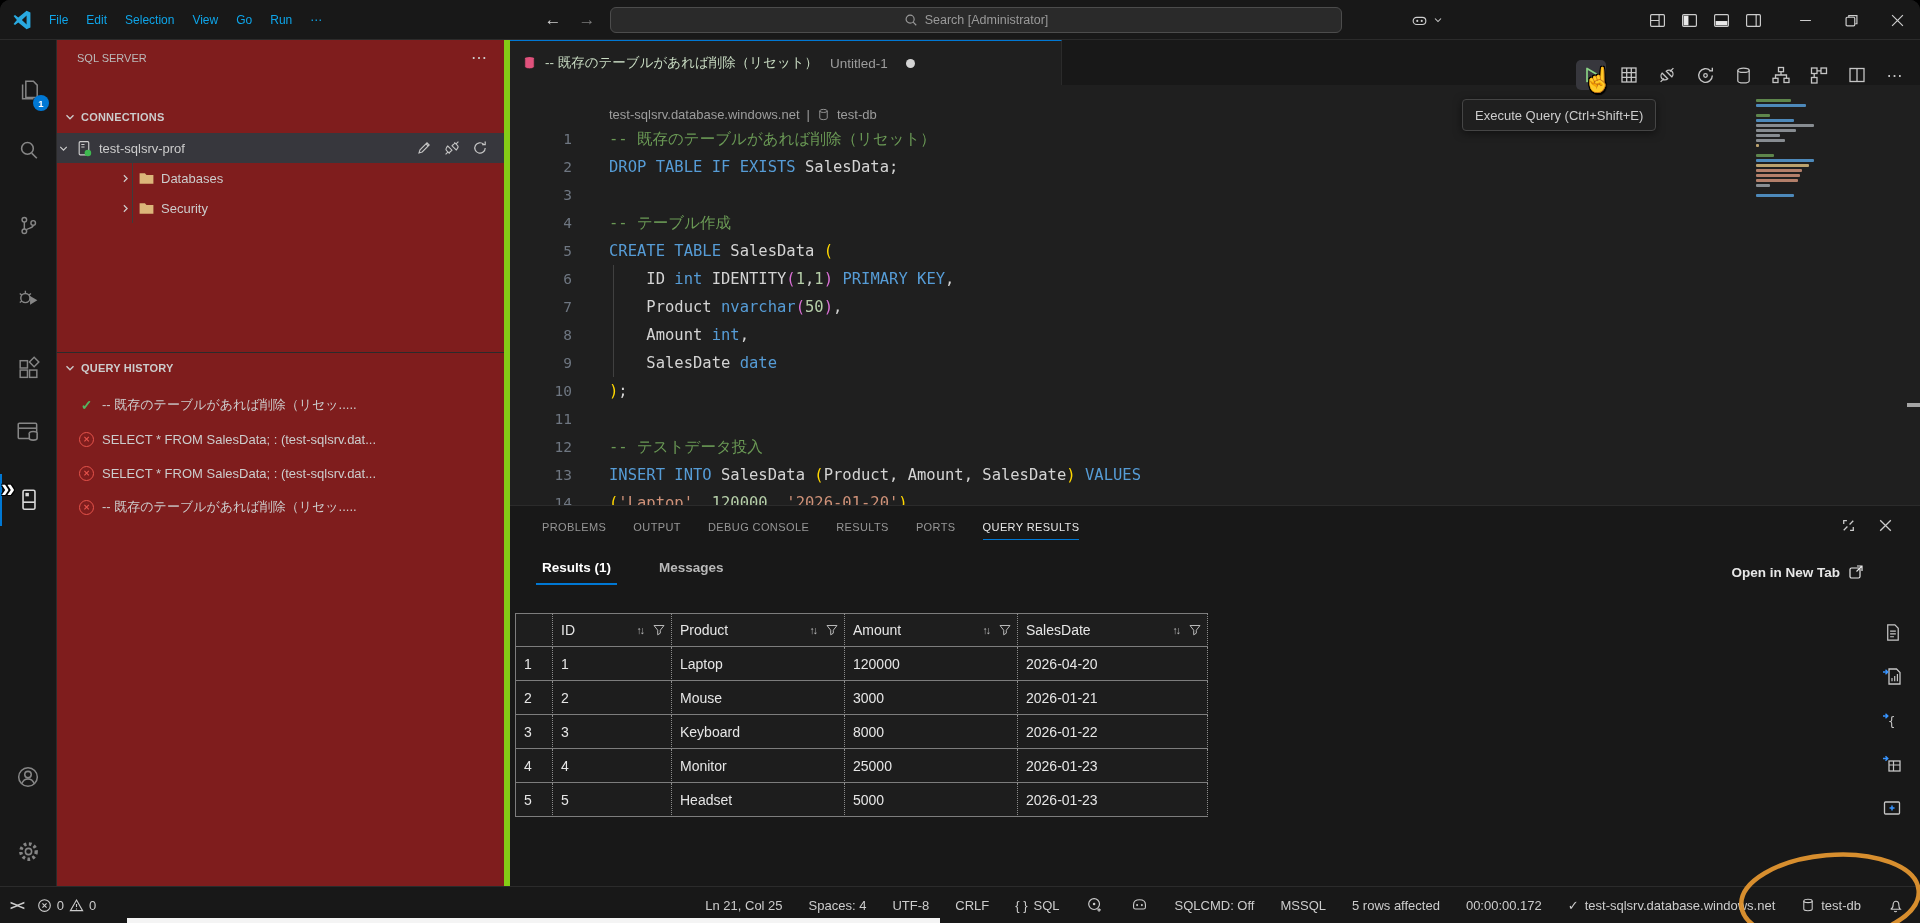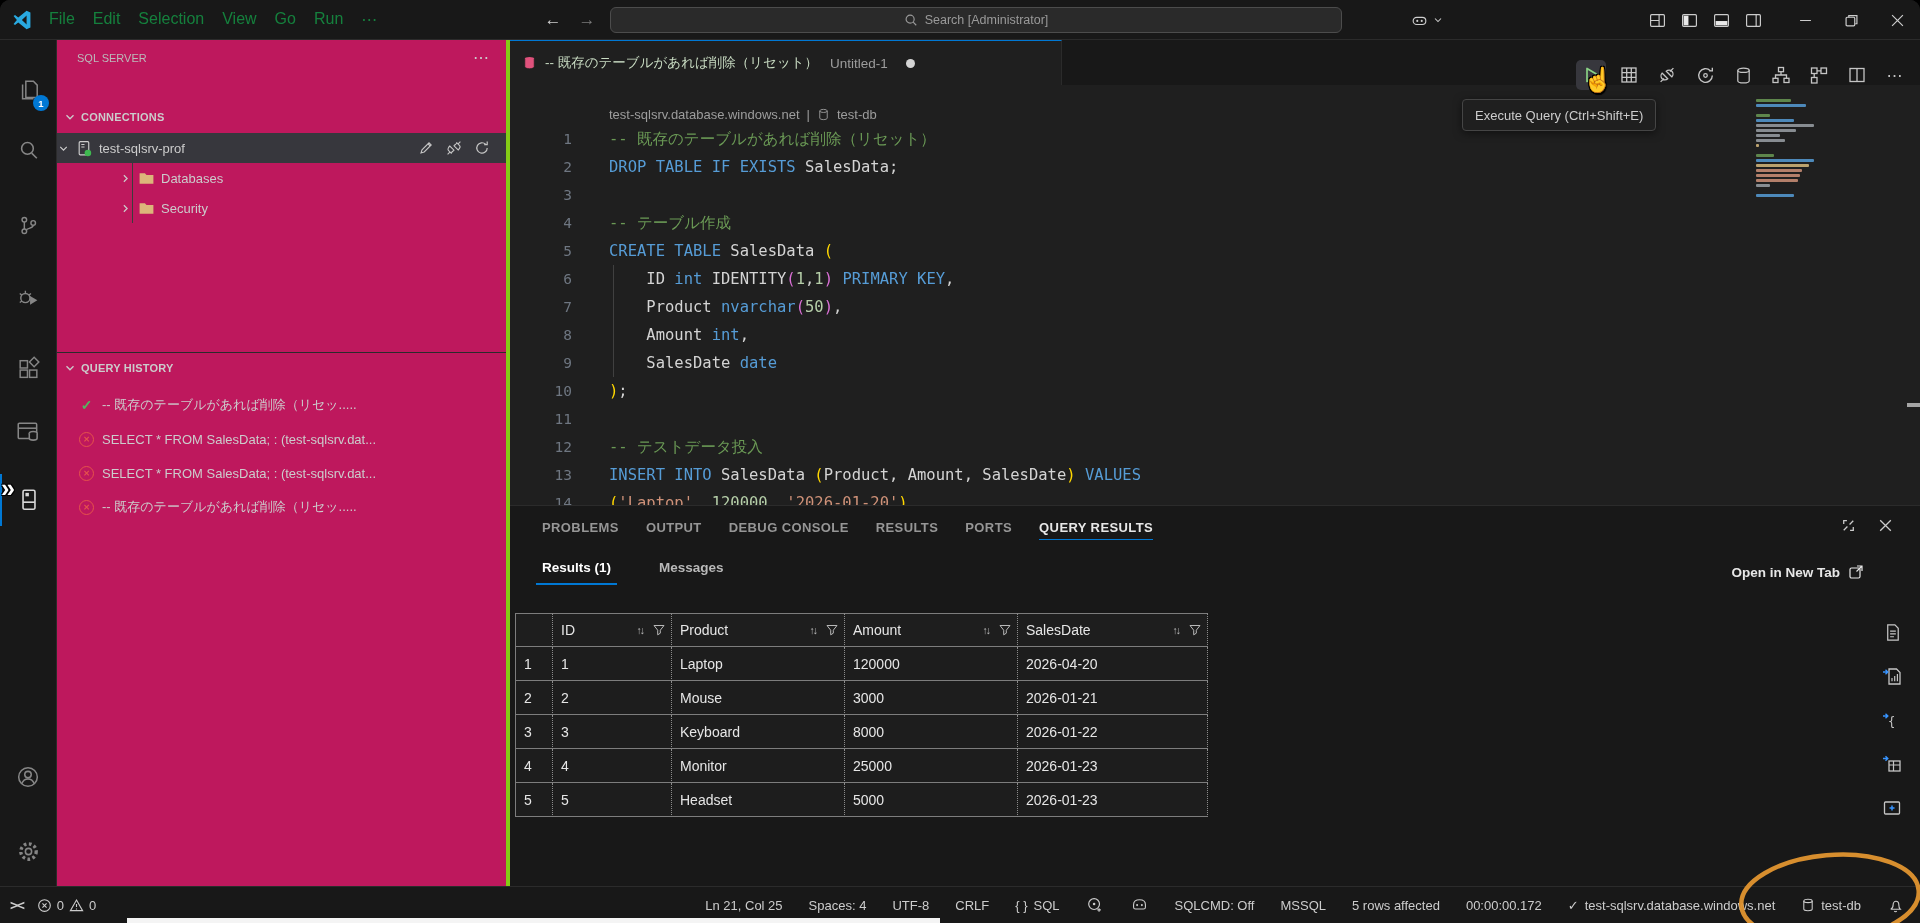--- a/index.html
+++ b/index.html
@@ -7,21 +7,21 @@
   body { font-family:"Liberation Sans", sans-serif; }
   .window { position:relative; width:1920px; height:923px; background:#1f1f1f; overflow:hidden;
             border-radius:10px 10px 0 0; color:#cccccc; }
 
   
   .titlebar { position:absolute; top:0; left:0; right:0; height:40px; background:#181818;
               border-bottom:1px solid #2b2b2b; display:flex; align-items:center; z-index:20; }
   .tb-left { display:flex; align-items:center; padding-left:10px; }
   .logo { width:24px; height:24px; margin-right:6px; display:flex; align-items:center; justify-content:center; }
   .menus { display:flex; }
-  .menu-item { padding:5px 9px; font-size:16px; color:#15803d; border-radius:5px; }
+  .menu-item { padding:5px 9px; font-size:12px; color:#0ea5e9; border-radius:5px; }
   .tb-center { position:absolute; left:542px; top:0; height:40px; display:flex; align-items:center; gap:12px; }
   .nav-arrow { font-size:17px; color:#cfcfcf; width:22px; text-align:center; }
   .nav-arrow.dim { color:#7a7a7a; }
   .searchbox { width:732px; height:26px; background:#2a2a2a; border:1px solid #4c4c4c; border-radius:6px;
                display:flex; align-items:center; justify-content:center; gap:7px; color:#9a9a9a; font-size:12.5px; }
   .copilot-box { display:flex; align-items:center; gap:3px; margin-left:56px; color:#cfcfcf; }
   .tb-right { position:absolute; right:0; top:0; height:40px; display:flex; align-items:center; }
   .layout-icons { display:flex; gap:15px; margin-right:20px; }
   .layout-icons svg { display:block; }
   .win-btn { width:46px; height:40px; display:flex; align-items:center; justify-content:center; color:#cccccc; }
@@ -34,21 +34,21 @@
   .ab-item { position:absolute; left:0; width:56px; height:52px; display:flex; align-items:center; justify-content:center;
              color:#868686; }
   .ab-item.active { color:#d7d7d7; border-left:2px solid #0078d4; }
   .ab-badge { position:absolute; right:7px; bottom:5px; width:16px; height:16px; border-radius:50%; background:#0078d4;
               color:#fff; font-size:9.5px; display:flex; align-items:center; justify-content:center; font-weight:700; }
   .cursor-chevrons { position:absolute; left:1px; top:434px; z-index:50; font-size:25px; font-weight:700; color:#ffffff;
         text-shadow:-1px -1px 0 #000,1px -1px 0 #000,-1px 1px 0 #000,1px 1px 0 #000; letter-spacing:-3px;}
   .cursor-chevrons::before { content:"»"; }
 
   
-  .sidebar { width:453px; background:#be185d; border-right:4px solid #84cc16; position:relative; flex:none; font-size:13px; }
+  .sidebar { width:453px; background:#7f1d1d; border-right:6px solid #84cc16; position:relative; flex:none; font-size:13px; }
   .sb-title { height:35px; display:flex; align-items:center; justify-content:space-between; padding:0 16px 0 20px;
               font-size:11px; color:#bbbbbb; }
   .sb-ellipsis { font-size:16px; letter-spacing:1px; color:#cccccc; }
   .section-header { position:absolute; left:0; right:0; height:24px; display:flex; align-items:center; gap:4px;
                     padding-left:6px; font-weight:700; font-size:11px; color:#cccccc; letter-spacing:.2px; }
   .tree-row { position:absolute; left:0; right:0; height:30px; display:flex; align-items:center; gap:6px; color:#cccccc; }
   .tree-row.selected { background:#37373d; }
   .tree-actions { margin-left:auto; margin-right:16px; display:flex; gap:12px; color:#c5c5c5; }
   .tree-indent-line { position:absolute; left:75px; top:123px; width:1px; height:60px; background:#3c3c3c; }
   .qh-divider { position:absolute; left:0; right:0; top:312px; border-top:1px solid #2b2b2b; }
@@ -90,22 +90,22 @@
   .tk-cm{color:#6a9955} .tk-k{color:#569cd6} .tk-pl{color:#d4d4d4} .tk-p1{color:#ffd700}
   .tk-p2{color:#da70d6} .tk-n{color:#b5cea8} .tk-s{color:#ce9178}
   .indent-guide { position:absolute; left:103px; top:180px; width:1px; height:112px; background:#404040; }
   .minimap { position:absolute; top:14px; right:100px; width:64px; }
   .mm-line { height:3px; margin-bottom:2px; opacity:.85; border-radius:1px; }
   .edge-mark { position:absolute; right:0; top:318px; width:13px; height:4px; background:#bdbdbd; opacity:.85; }
 
   
   .panel { height:381px; flex:none; background:#181818; border-top:1px solid #2b2b2b; position:relative; }
   .ptabs { height:42px; display:flex; align-items:center; gap:27px; padding-left:32px; }
-  .ptab { position:relative; height:100%; display:flex; align-items:center; font-size:13px; letter-spacing:.4px;
-          color:#969696;font-weight:bold; }
+  .ptab { position:relative; height:100%; display:flex; align-items:center; font-size:11px; letter-spacing:.4px;
+          color:#969696; }
   .ptab.active { color:#e7e7e7; }
   .ptab.active::after { content:""; position:absolute; left:0; right:0; bottom:8px; height:1.5px; background:#0078d4; }
   .panel-win-icons { position:absolute; top:11px; right:26px; display:flex; gap:20px; color:#cccccc; }
   .results-bar { position:absolute; top:50px; left:30px; display:flex; gap:44px; }
   .rtab { position:relative; font-size:13.5px; color:#b9b9b9; padding:4px 2px 10px; font-weight:700; }
   .rtab.active { color:#ffffff; }
   .rtab.active::after { content:""; position:absolute; left:-4px; right:-4px; bottom:0; height:2.5px; background:#0078d4; }
   .open-newtab { position:absolute; top:58px; right:56px; display:flex; align-items:center; gap:8px; font-size:13.5px;
                  font-weight:700; color:#e7e7e7; }
 

